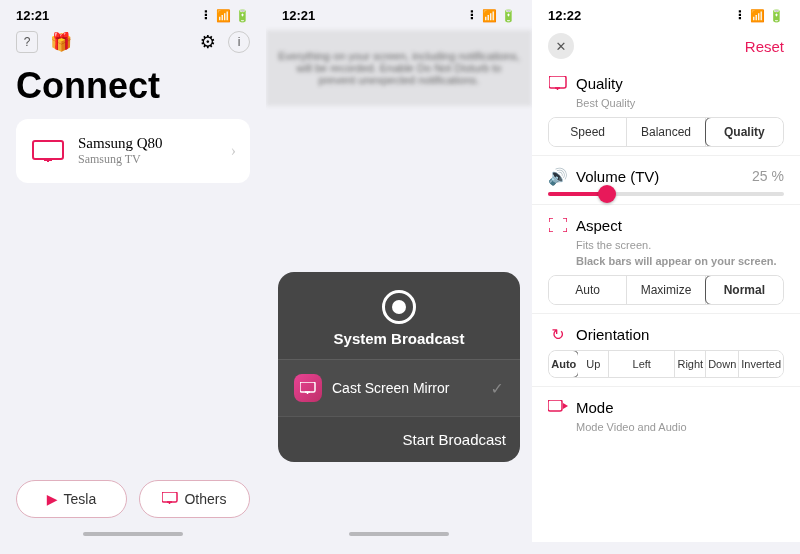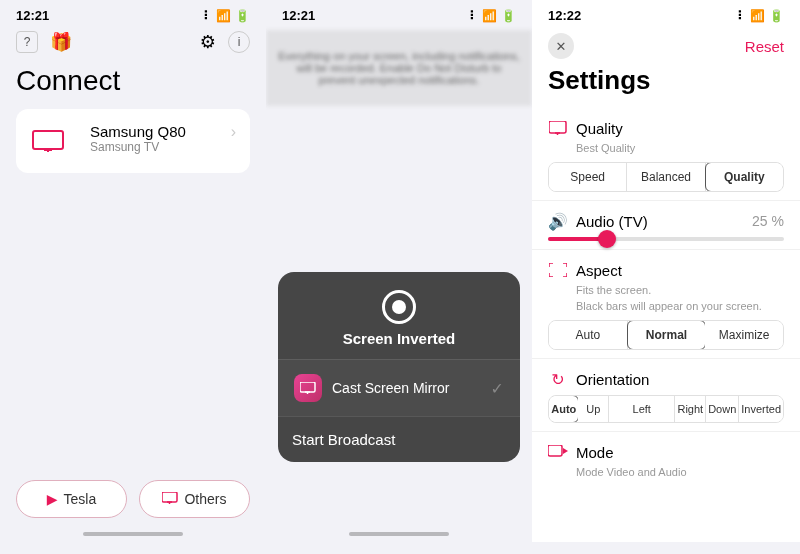--- a/index.html
+++ b/index.html
@@ -37,31 +37,33 @@
 
     
     .panel-1 .header {
       display: flex;
       justify-content: space-between;
       align-items: center;
       padding: 4px 16px 8px;
     }
     .panel-1 .header-icons { display: flex; gap: 12px; align-items: center; }
     .panel-1 h1 {
-      font-size: 28px;
-      font-weight: 400;
+      font-size: 36px;
+      font-weight: 700;
       padding: 4px 16px 12px;
     }
     .device-card {
       margin: 0 16px;
       background: white;
       border-radius: 12px;
       padding: 14px 14px;
       display: flex;
-      gap: 24px;
+      align-items: center;
+      gap: 12px;
+      font-family: Liberation Serif, serif;
     }
     .device-icon {
       width: 36px;
       height: 36px;
       display: flex;
       align-items: center;
       justify-content: center;
     }
     .device-info { flex: 1; }
     .device-name { font-size: 15px; font-weight: 500; }
@@ -163,21 +165,21 @@
       align-items: center;
       justify-content: center;
     }
     .broadcast-option-label {
       flex: 1;
       color: white;
       font-size: 14px;
     }
     .broadcast-check { color: #888; font-size: 16px; }
     .start-broadcast {
-      text-align: left;
+      text-align: right;
       padding: 14px;
       color: white;
       font-size: 15px;
       border-top: 1px solid rgba(255,255,255,0.1);
     }
 
     
     .panel-3 {
       background: white;
       width: 268px;
@@ -387,21 +389,21 @@
     </div>
   </div>
   <div class="blurred-content">
     <span>Everything on your screen, including notifications, will be recorded. Enable Do Not Disturb to prevent unexpected notifications.</span>
   </div>
   <div class="broadcast-modal">
     <div class="broadcast-header">
       <div class="record-btn">
         <div class="record-dot"></div>
       </div>
-      <div class="broadcast-title">Screen Inverted</div>
+      <div class="broadcast-title">System Broadcast</div>
     </div>
     <div class="broadcast-option">
       <div class="broadcast-option-icon">
         <svg width="16" height="12" viewBox="0 0 16 12">
           <rect x="0" y="0" width="15" height="10" rx="1.5" fill="none" stroke="white" stroke-width="1.5"></rect>
           <line x1="5" y1="10" x2="10" y2="10" stroke="white" stroke-width="1.5"></line>
           <line x1="7.5" y1="10" x2="7.5" y2="12" stroke="white" stroke-width="1.5"></line>
         </svg>
       </div>
       <span class="broadcast-option-label">Cast Screen Mirror</span>
@@ -418,21 +420,20 @@
     <div class="status-icons">
       <span>⠇</span>
       <span>📶</span>
       <span>🔋</span>
     </div>
   </div>
   <div class="top-bar">
     <div class="close-btn">✕</div>
     <span class="reset-btn">Reset</span>
   </div>
-  <h1>Settings</h1>
   <div class="settings-content">
 
     <div class="setting-section">
       <div class="setting-row-header">
         <span class="setting-icon">
           <svg width="18" height="14" viewBox="0 0 18 14">
             <rect x="0" y="0" width="17" height="12" rx="2" fill="none" stroke="#e8195a" stroke-width="1.5"></rect>
             <line x1="6" y1="12" x2="11" y2="12" stroke="#e8195a" stroke-width="1.5"></line>
             <line x1="8.5" y1="12" x2="8.5" y2="14" stroke="#e8195a" stroke-width="1.5"></line>
           </svg>
@@ -444,21 +445,21 @@
         <div class="seg-btn">Speed</div>
         <div class="seg-btn">Balanced</div>
         <div class="seg-btn active">Quality</div>
       </div>
     </div>
 
     <div class="setting-section">
       <div class="volume-row">
         <div class="volume-label-group">
           <span class="setting-icon" style="color:#e8195a;font-size:16px;">🔊</span>
-          <span class="setting-label">Audio (TV)</span>
+          <span class="setting-label">Volume (TV)</span>
         </div>
         <span class="volume-pct">25 %</span>
       </div>
       <div class="slider-track">
         <div class="slider-fill"></div>
         <div class="slider-thumb"></div>
       </div>
     </div>
 
     <div class="setting-section">
@@ -467,25 +468,25 @@
           <svg width="18" height="14" viewBox="0 0 18 14">
             <polyline points="0,4 0,0 4,0" fill="none" stroke="#e8195a" stroke-width="1.5"></polyline>
             <polyline points="14,0 18,0 18,4" fill="none" stroke="#e8195a" stroke-width="1.5"></polyline>
             <polyline points="18,10 18,14 14,14" fill="none" stroke="#e8195a" stroke-width="1.5"></polyline>
             <polyline points="4,14 0,14 0,10" fill="none" stroke="#e8195a" stroke-width="1.5"></polyline>
           </svg>
         </span>
         <span class="setting-label">Aspect</span>
       </div>
       <div class="setting-sublabel">Fits the screen.</div>
-      <div class="setting-sublabel" style="margin-top:-4px;">Black bars will appear on your screen.</div>
+      <div class="setting-sublabel" style="margin-top:-4px;font-weight:bold;">Black bars will appear on your screen.</div>
       <div class="segmented-control">
         <div class="seg-btn">Auto</div>
+        <div class="seg-btn">Maximize</div>
         <div class="seg-btn active">Normal</div>
-        <div class="seg-btn">Maximize</div>
       </div>
     </div>
 
     <div class="setting-section">
       <div class="setting-row-header">
         <span class="setting-icon" style="font-size:16px;color:#e8195a;">↻</span>
         <span class="setting-label">Orientation</span>
       </div>
       <div class="segmented-control" style="flex-wrap:nowrap;">
         <div class="seg-btn active" style="font-size:11px;padding:7px 2px;">Auto</div>

